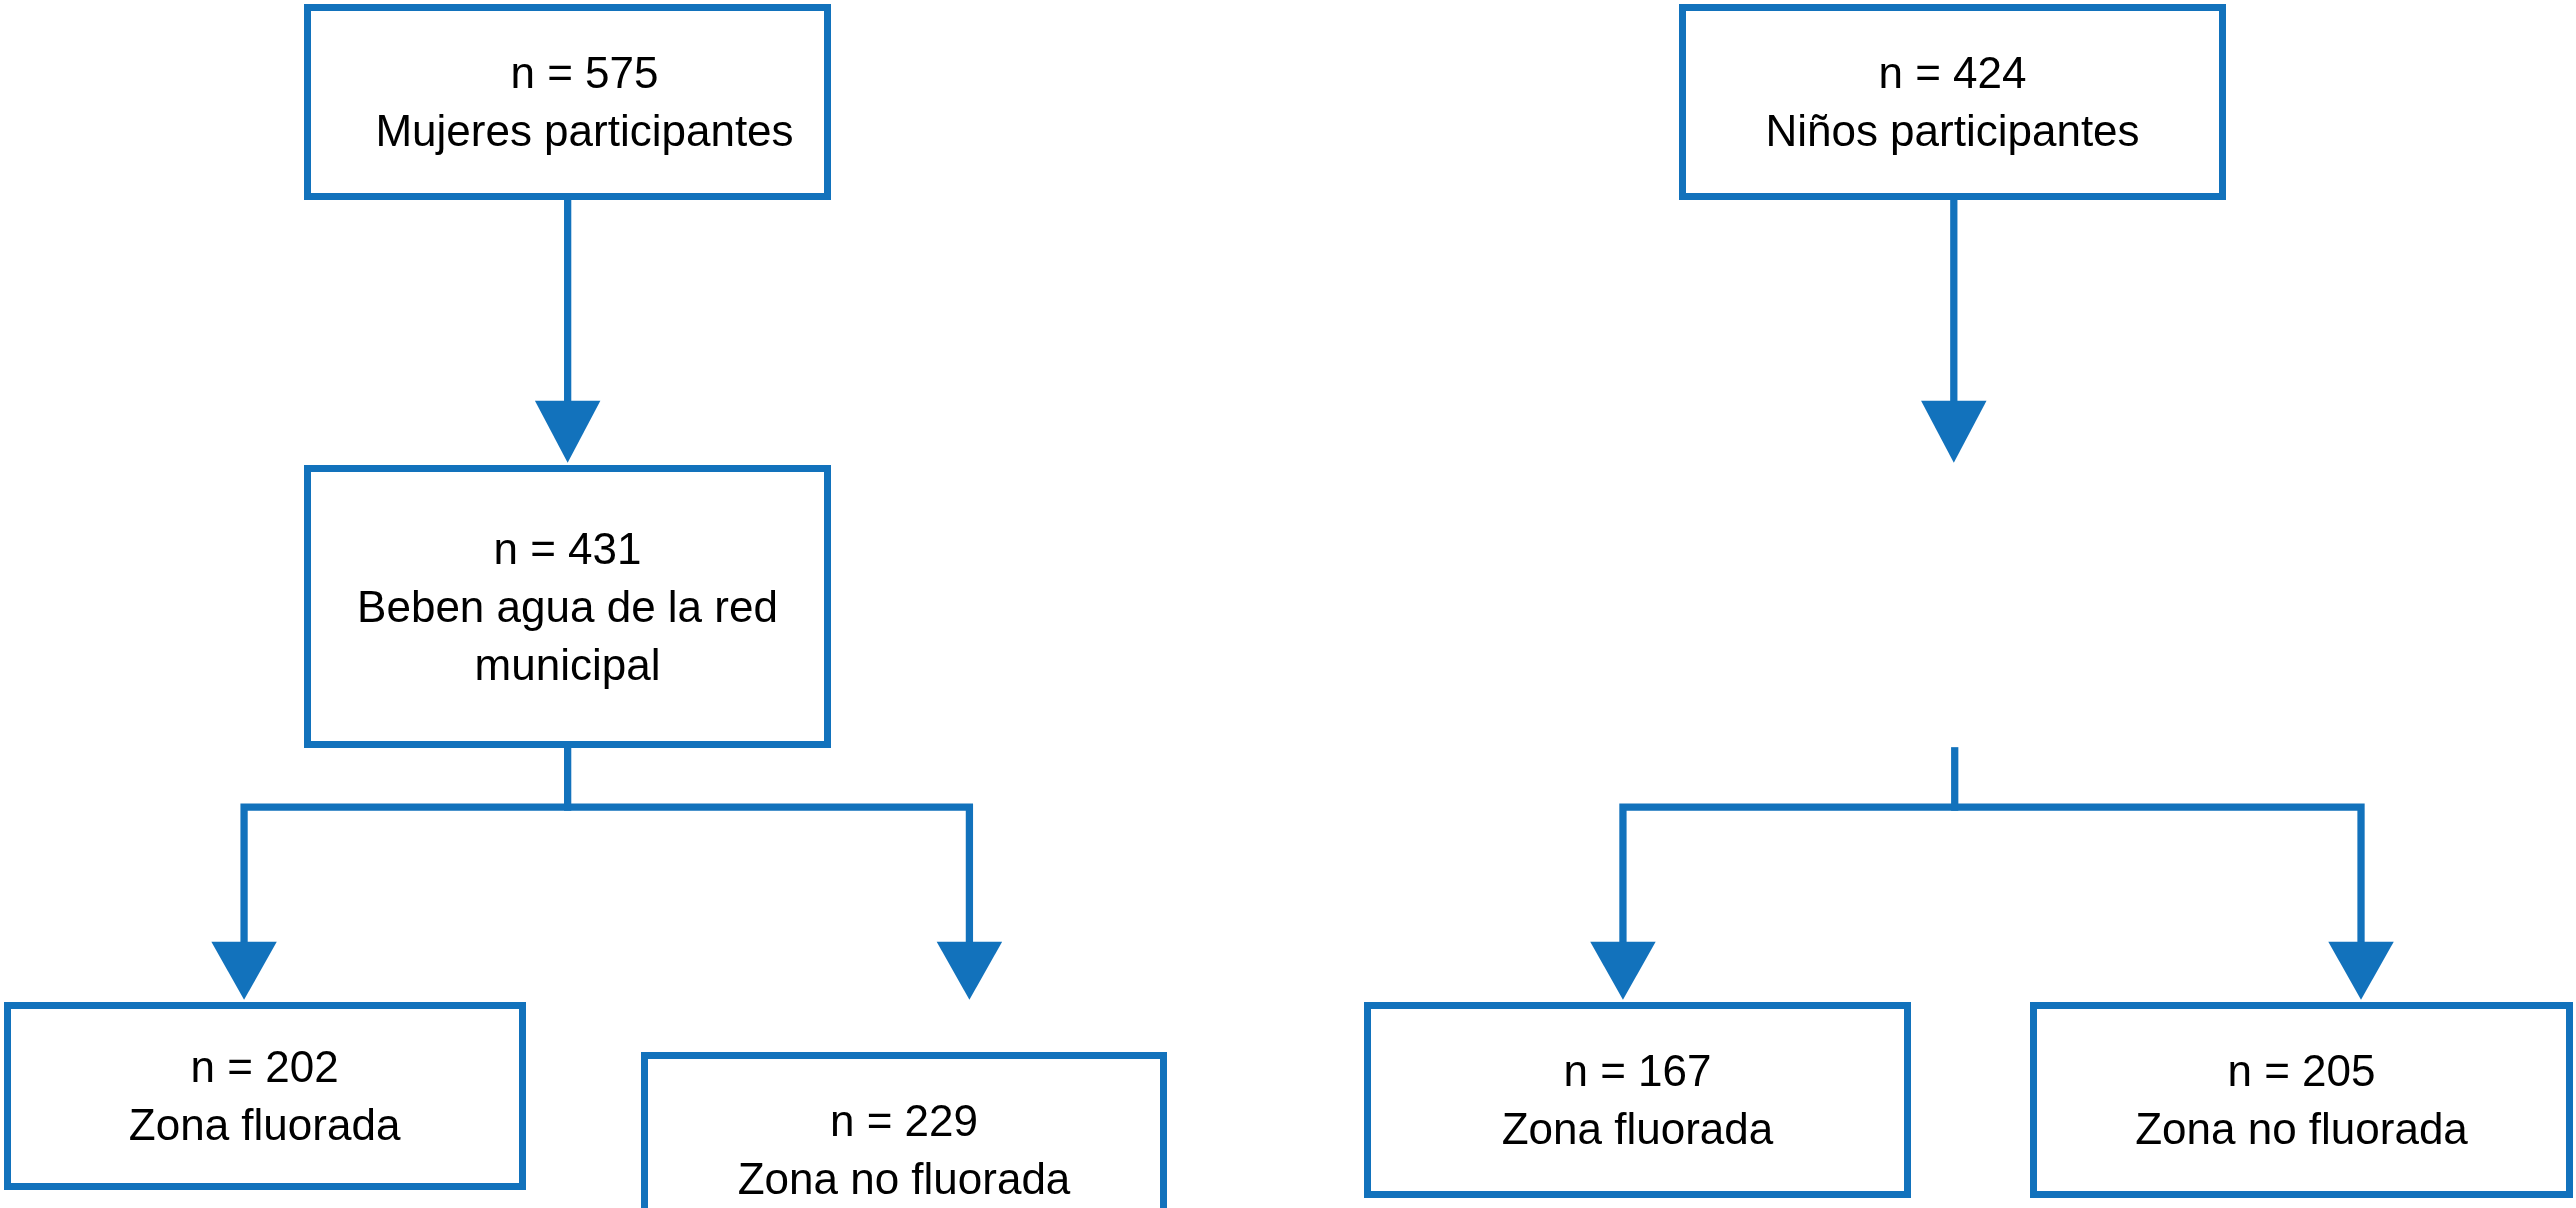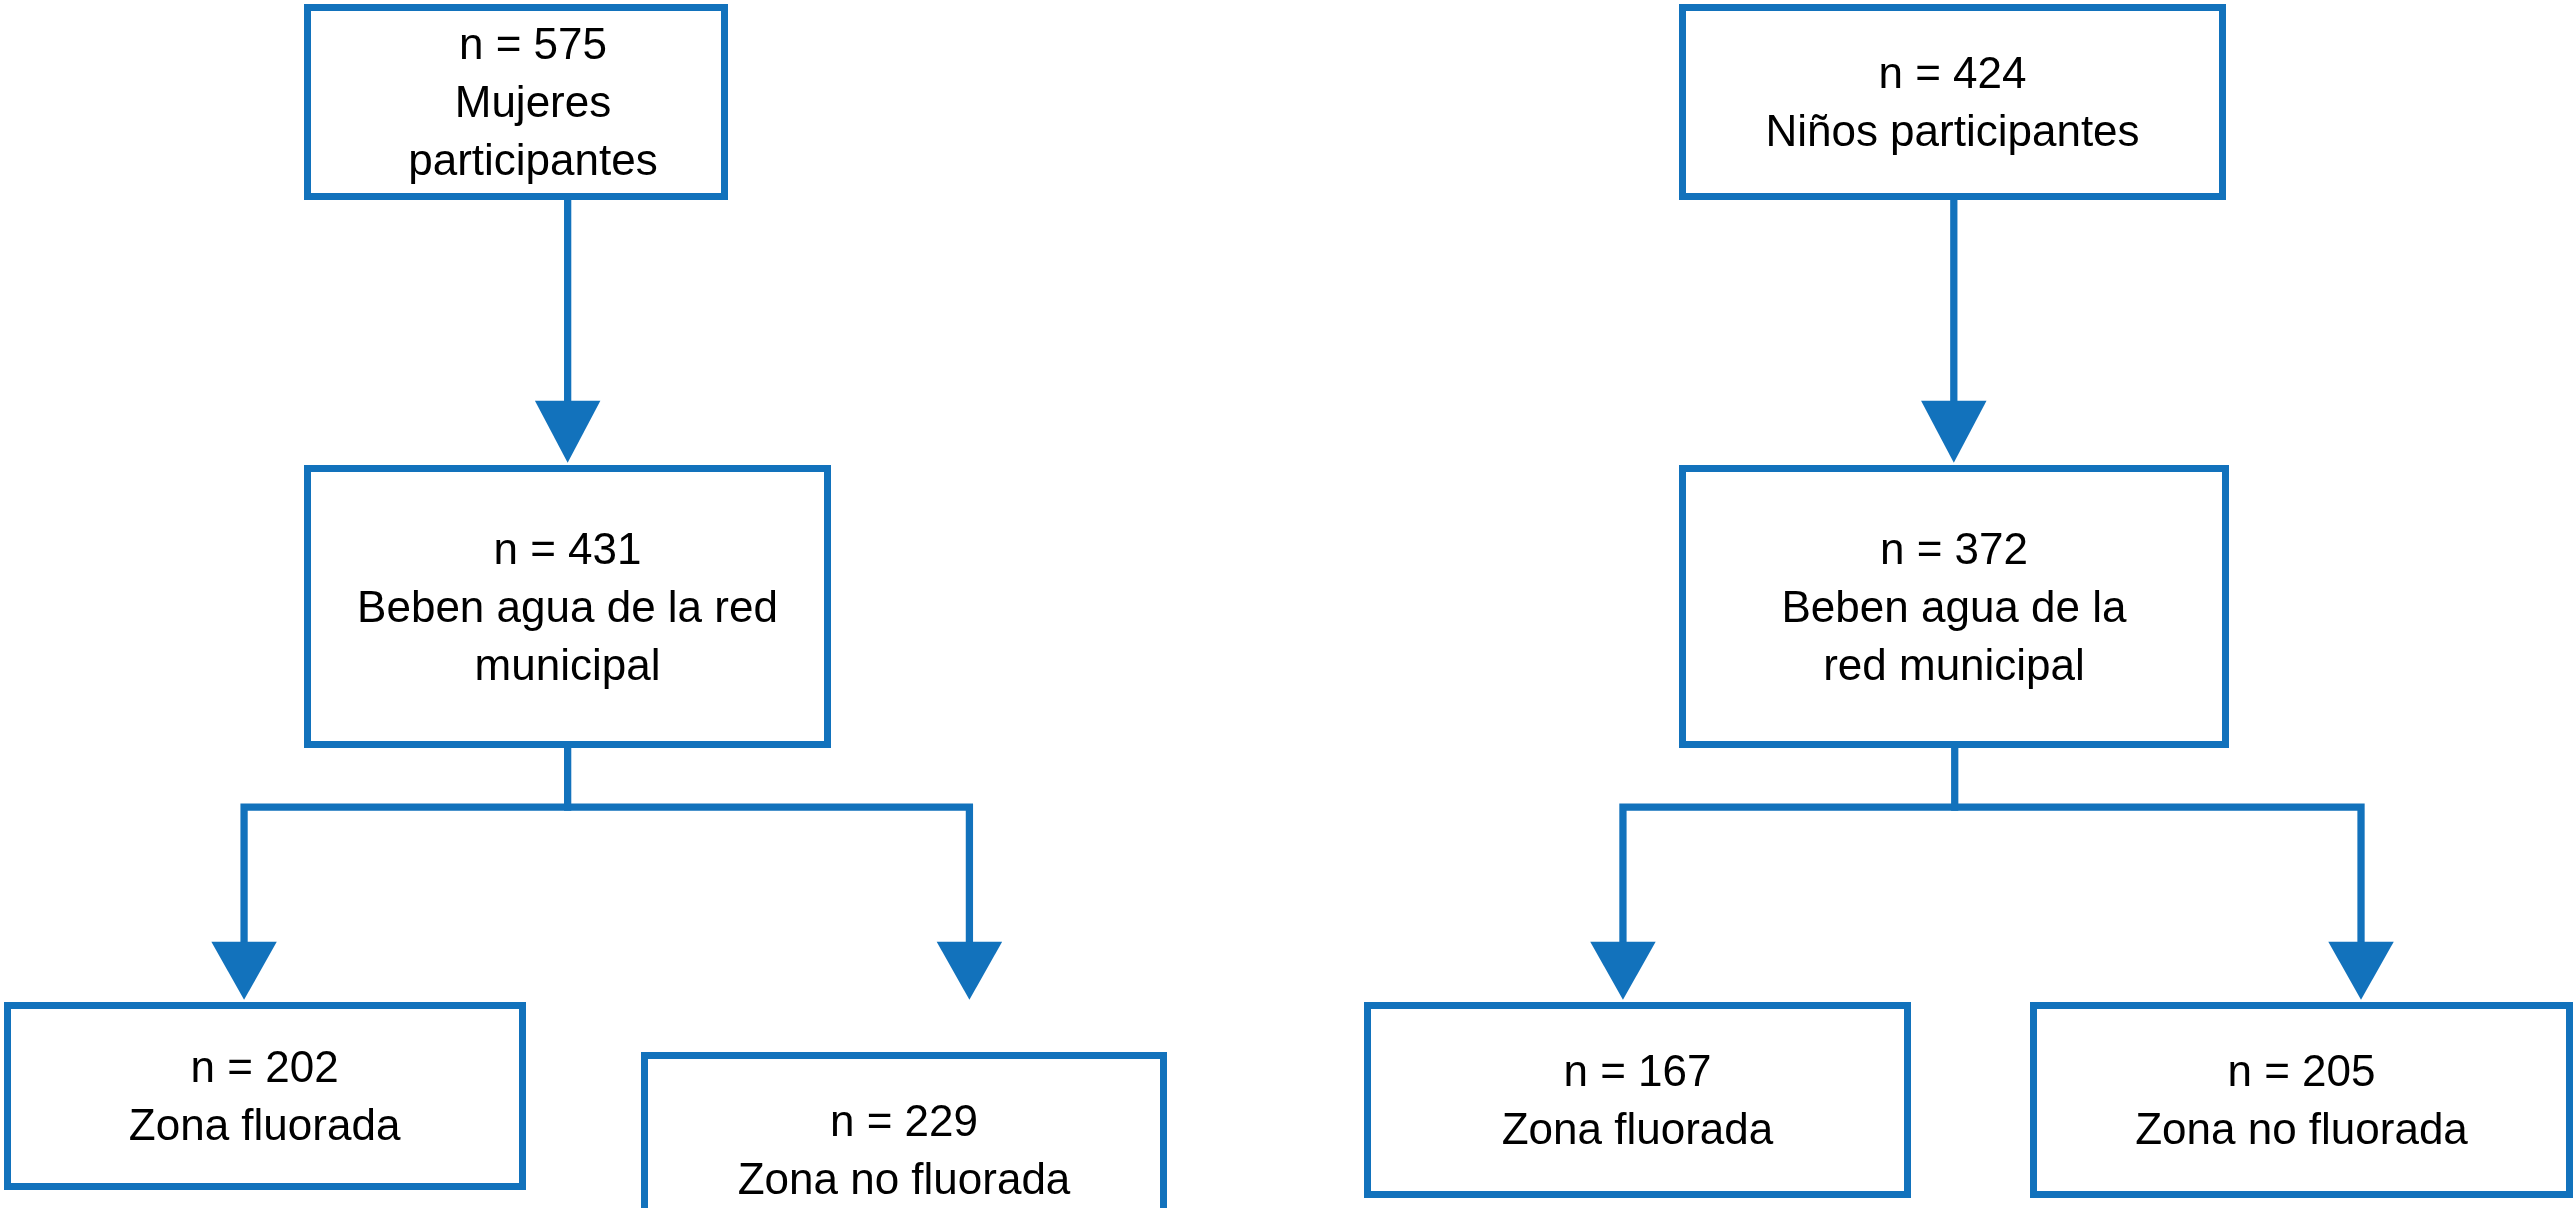--- a/index.html
+++ b/index.html
@@ -53,21 +53,21 @@
 
     <path class="edge" d="M2149,220 L2149,448"></path>
     <polygon class="head" points="2113,441 2185,441 2149,509"></polygon>
 
     <path class="edge" d="M2150,822 L2150,892"></path>
     <path class="edge" d="M1785,1040 L1785,888 L2597,888 L2597,1040"></path>
     <polygon class="head" points="1749,1036 1821,1036 1785,1100"></polygon>
     <polygon class="head" points="2561,1036 2633,1036 2597,1100"></polygon>
   </svg>
 
-  <div class="node" style="left:304px; top:3.6px; width:424px; height:196px;padding-left:34px;">
+  <div class="node" style="left:304px; top:3.6px; width:527px; height:196px;padding-left:34px;">
     <div>n = 575</div>
     <div>Mujeres participantes</div>
   </div>
 
   <div class="node" style="left:304px; top:465px; width:527px; height:283px;">
     <div>n = 431</div>
     <div>Beben agua de la red</div>
     <div>municipal</div>
   </div>
 
@@ -79,25 +79,20 @@
   <div class="node" style="left:641px; top:1052px; width:526px; height:196px;">
     <div>n = 229</div>
     <div>Zona no fluorada</div>
   </div>
 
   <div class="node" style="left:1679px; top:3.6px; width:547px; height:196px;text-align:right;">
     <div>n = 424</div>
     <div>Niños participantes</div>
   </div>
 
-  <div class="node" style="left:1679px; top:465px; width:550px; height:283px;">
-    <div>n = 372</div>
-    <div>Beben agua de la</div>
-    <div>red municipal</div>
-  </div>
 
   <div class="node" style="left:1364px; top:1002px; width:547px; height:196px;">
     <div>n = 167</div>
     <div>Zona fluorada</div>
   </div>
 
   <div class="node" style="left:2030px; top:1002px; width:543px; height:196px;">
     <div>n = 205</div>
     <div>Zona no fluorada</div>
   </div>

